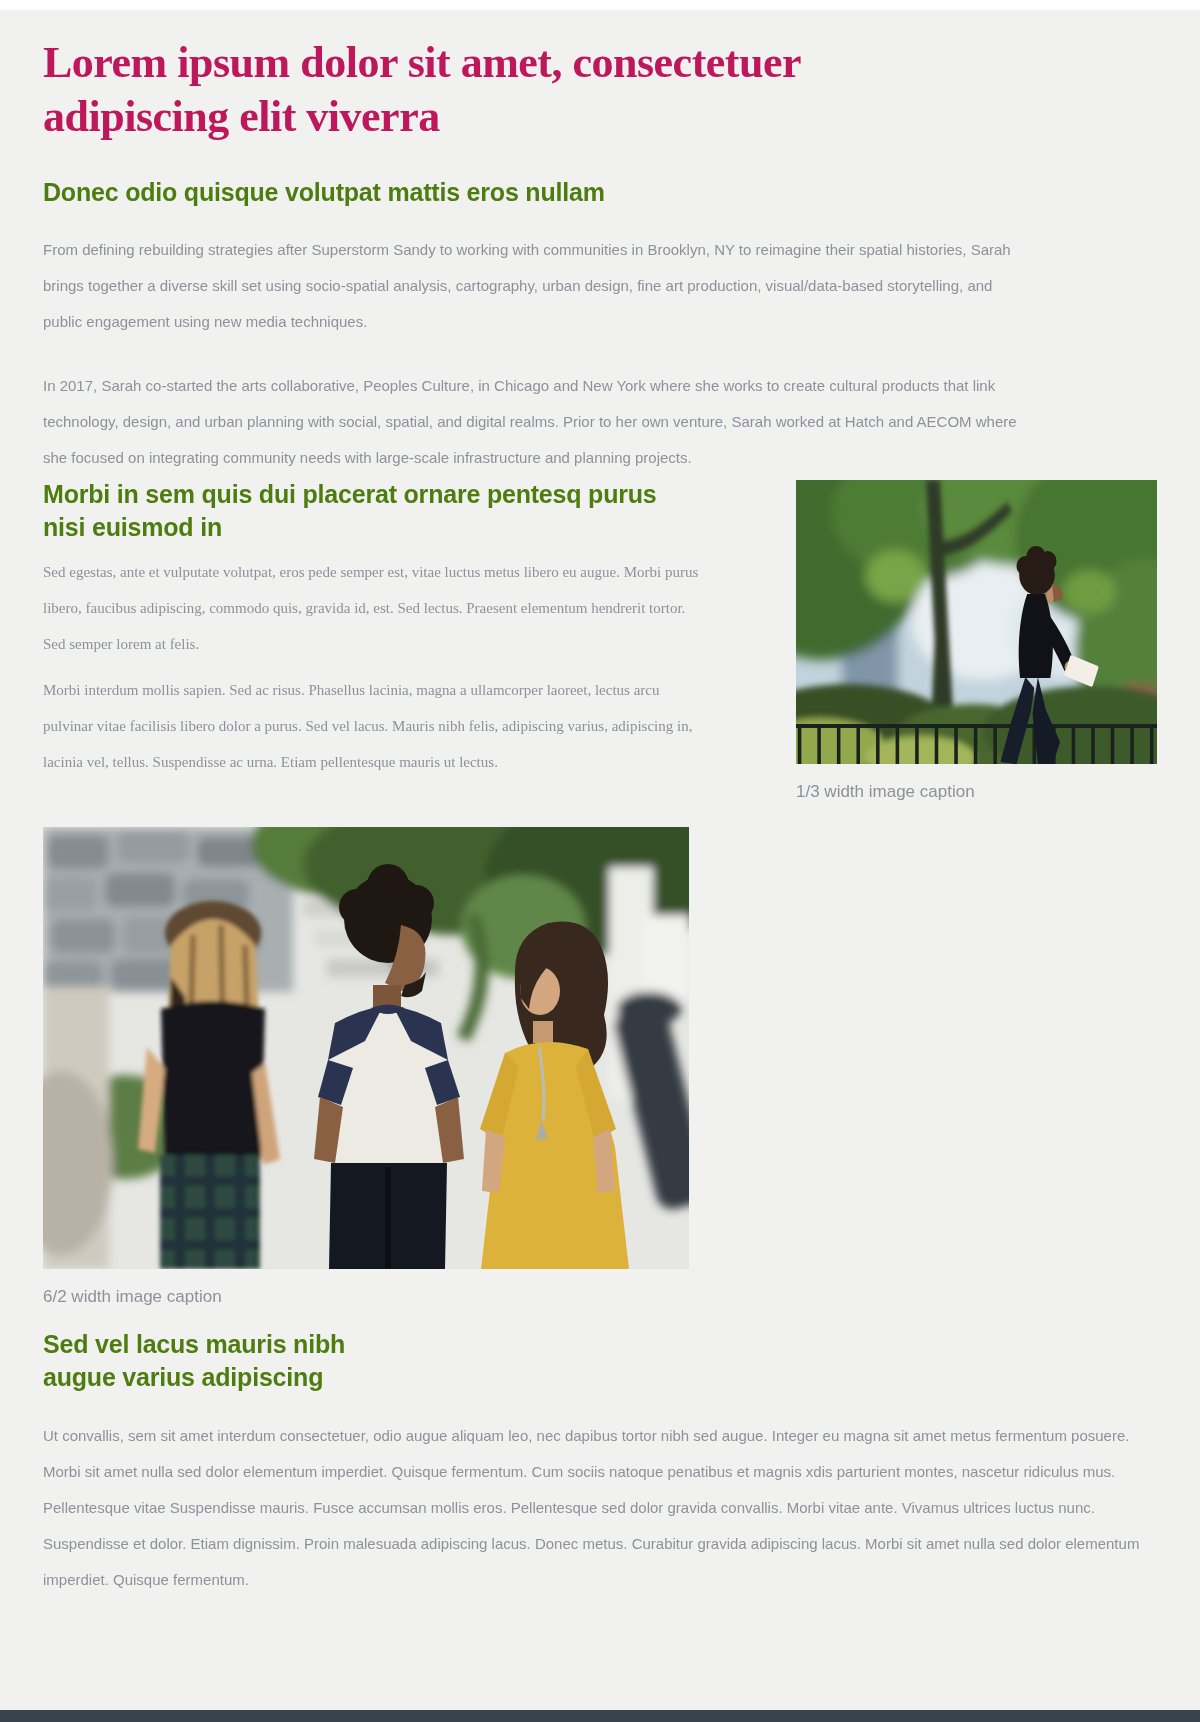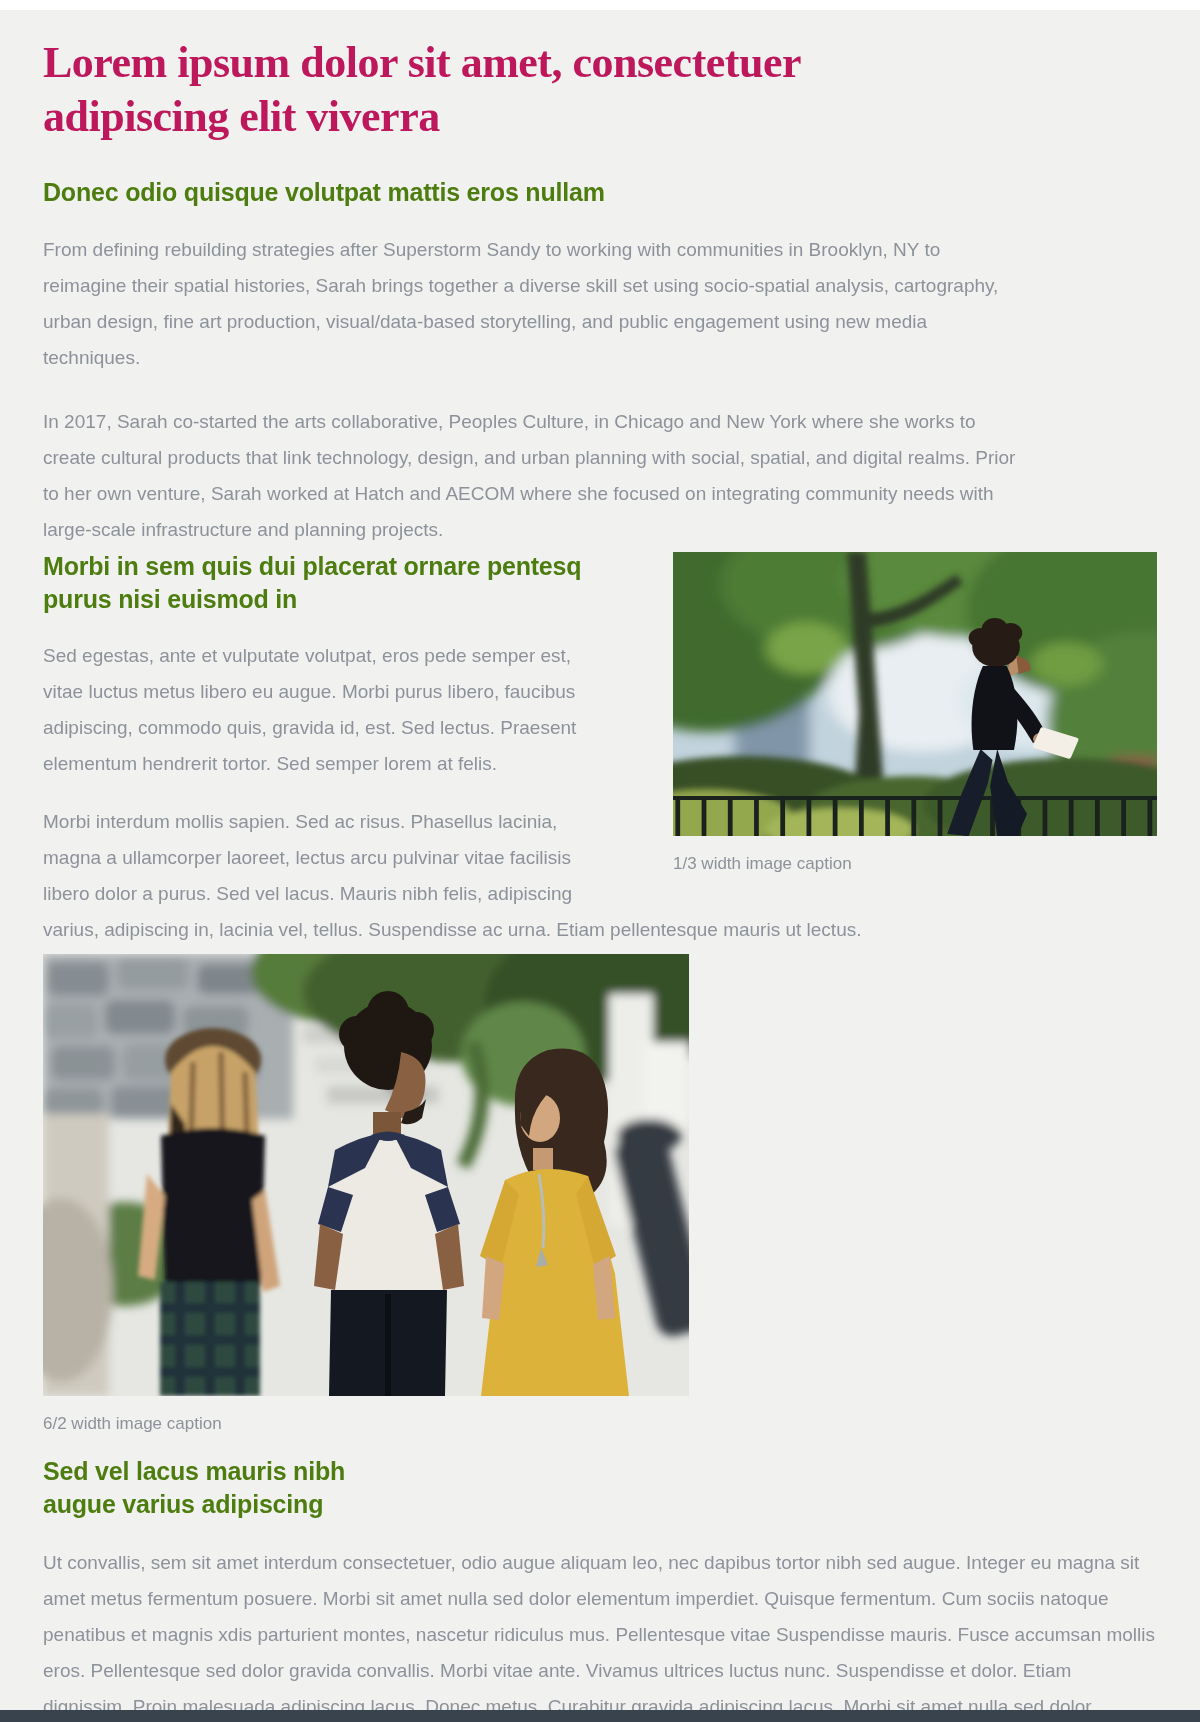--- a/index.html
+++ b/index.html
@@ -39,56 +39,56 @@
   }
   h2.sub {
     font-size: 25px;
     font-weight: 700;
     letter-spacing: -0.2px;
     color: #4d7c0f;
     line-height: 33px;
     margin: 32px 0 0 0;
   }
   p.body {
-    font-size: 19px;
+    font-size: 15px;
     line-height: 36px;
     color: #8d929a;
     margin: 23px 0 0 0;
   }
   .intro p.body { max-width: 985px; }
   .intro p.body + p.body { margin-top: 28px; }
 
   section.sec { margin-top: 0; }
   .sec-third { margin-top: 86px; }
   .sec-half  { margin-top: 148px; }
 
   figure { margin: 0; }
   figure.fig-right {
     float: right;
-    width: 484px;
+    width: 361px;
     margin: 2px 0 16px 85px;
   }
   figure.fig-left {
     float: left;
     width: 646px;
     margin: 2px 61px 18px 0;
   }
   figcaption {
     font-size: 17px;
     line-height: 26px;
     color: #8d929a;
     margin-top: 15px;
   }
   .photo { width: 100%; overflow: hidden; background: #cccfc9; }
   .photo-park  { height: 284px; }
   .photo-group { height: 442px; }
   .photo svg { display: block; width: 100%; height: 100%; }
 
   .sec-third h2.sub { margin-top: 2px; max-width: 630px; }
-  .sec-third p.body { margin-top: 22px; }
+  .sec-third p.body { margin-top: 10px; font-family: Liberation Serif, serif; }
   .sec-half h2.sub  { margin-top: 4px; max-width: 370px; }
   .sec-half p.body  { margin-top: 24px; }
 
   .clear { clear: both; }
 </style>
 </head>
 <body>
 
 <div class="page">
   <div class="top-strip"></div>

